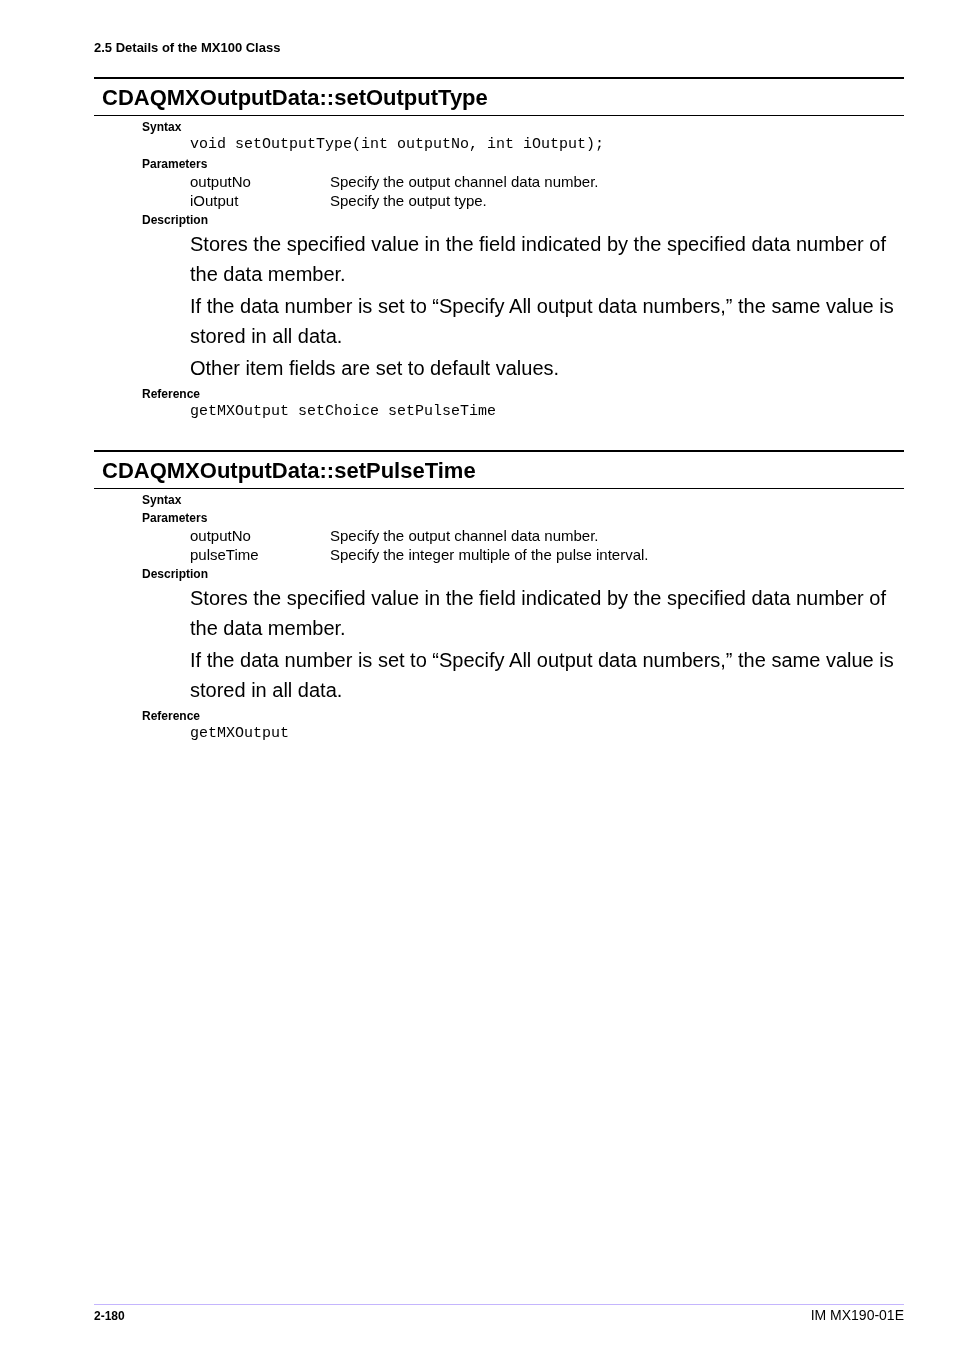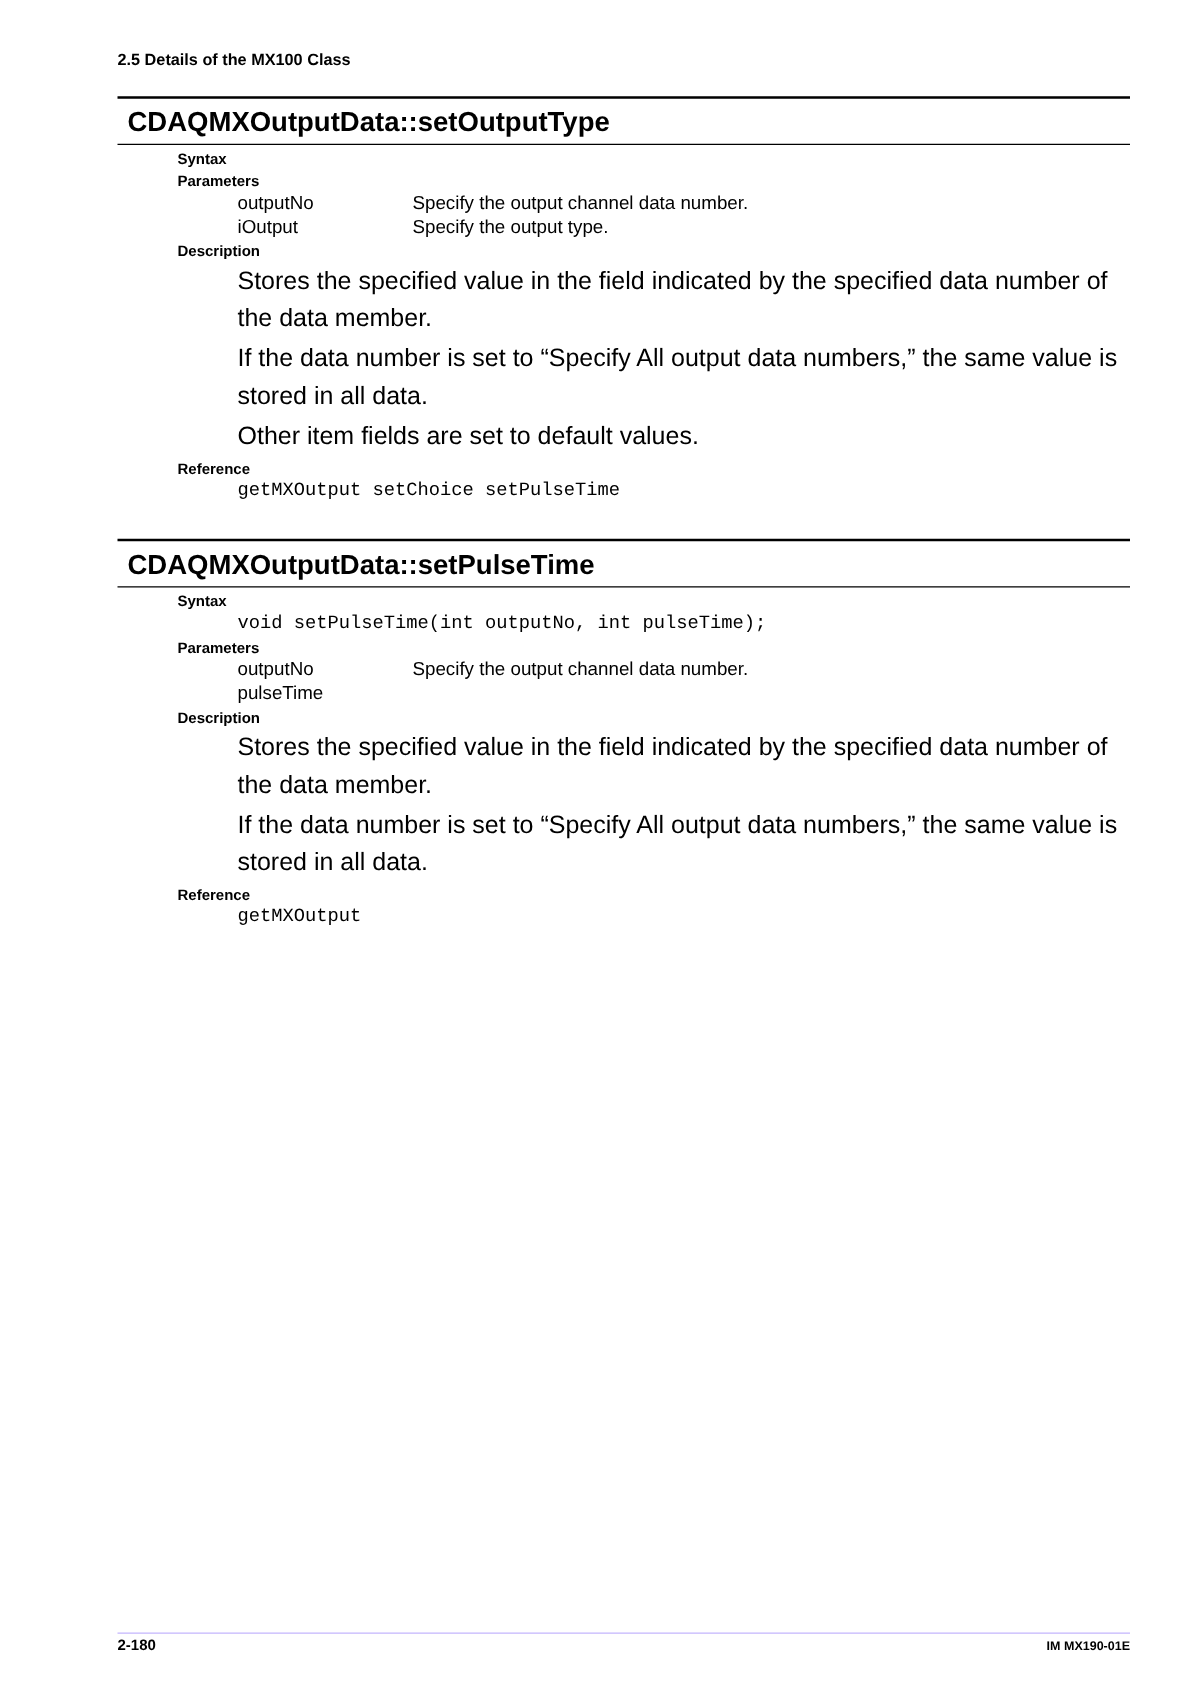--- a/index.html
+++ b/index.html
@@ -78,36 +78,37 @@
     justify-content: space-between;
     align-items: flex-end;
     border-top: 1px solid #c4b5fd;
     padding-top: 2px;
   }
   .footer-left {
     font-size: 12px;
     font-weight: bold;
   }
   .footer-right {
-    font-size: 10px;
-    font-weight: bold;
+    font-size: 14px;
+    font-weight: normal;
   }
 </style>
 </head>
 <body>
 
 <div class="page">
 
   <div class="top-header">2.5  Details of the MX100 Class</div>
 
   <hr class="top-rule">
   <div class="class-title">CDAQMXOutputData::setOutputType</div>
   <hr class="bottom-rule">
 
   <div class="subhead">Syntax</div>
+  <div class="codeblock">void setOutputType(int outputNo, int iOutput);</div>
 
   <div class="subhead">Parameters</div>
   <div class="param-row">
     <div class="param-name">outputNo</div>
     <div class="param-desc">Specify the output channel data number.</div>
   </div>
   <div class="param-row">
     <div class="param-name">iOutput</div>
     <div class="param-desc">Specify the output type.</div>
   </div>
@@ -120,29 +121,29 @@
   <div class="subhead">Reference</div>
   <div class="codeblock">getMXOutput setChoice setPulseTime</div>
 
   <div class="section-gap"></div>
 
   <hr class="top-rule">
   <div class="class-title">CDAQMXOutputData::setPulseTime</div>
   <hr class="bottom-rule">
 
   <div class="subhead">Syntax</div>
-  <div class="codeblock">void setPulseTime(int outputNo, int pulseTime);</div>
 
   <div class="subhead">Parameters</div>
   <div class="param-row">
     <div class="param-name">outputNo</div>
     <div class="param-desc">Specify the output channel data number.</div>
   </div>
   <div class="param-row">
     <div class="param-name">pulseTime</div>
+    <div class="param-desc">Specify the integer multiple of the pulse interval.</div>
   </div>
 
   <div class="subhead">Description</div>
   <div class="bodytext">Stores the specified value in the field indicated by the specified data number of the data member.</div>
   <div class="bodytext">If the data number is set to “Specify All output data numbers,” the same value is stored in all data.</div>
 
   <div class="subhead">Reference</div>
   <div class="codeblock">getMXOutput</div>
 
   <div class="footer">

